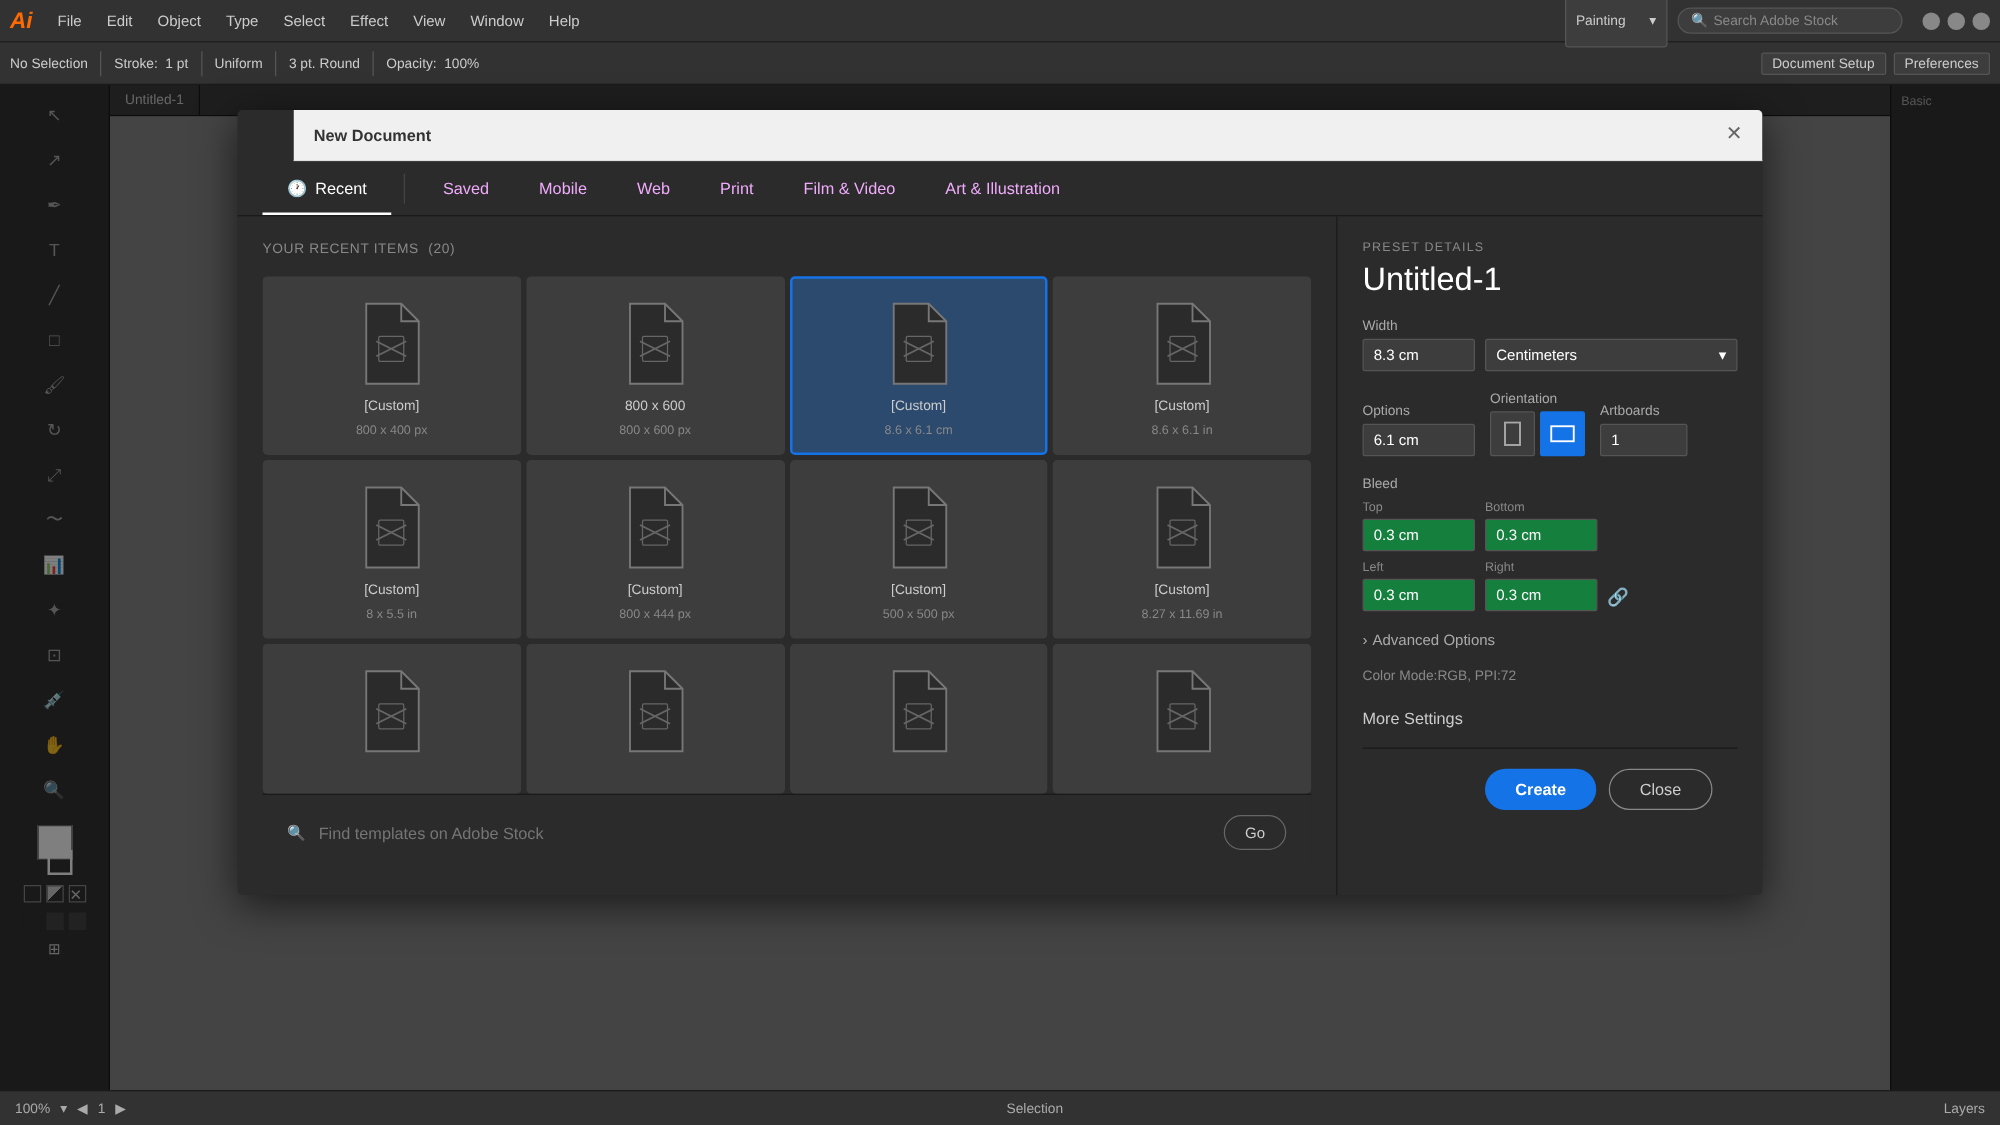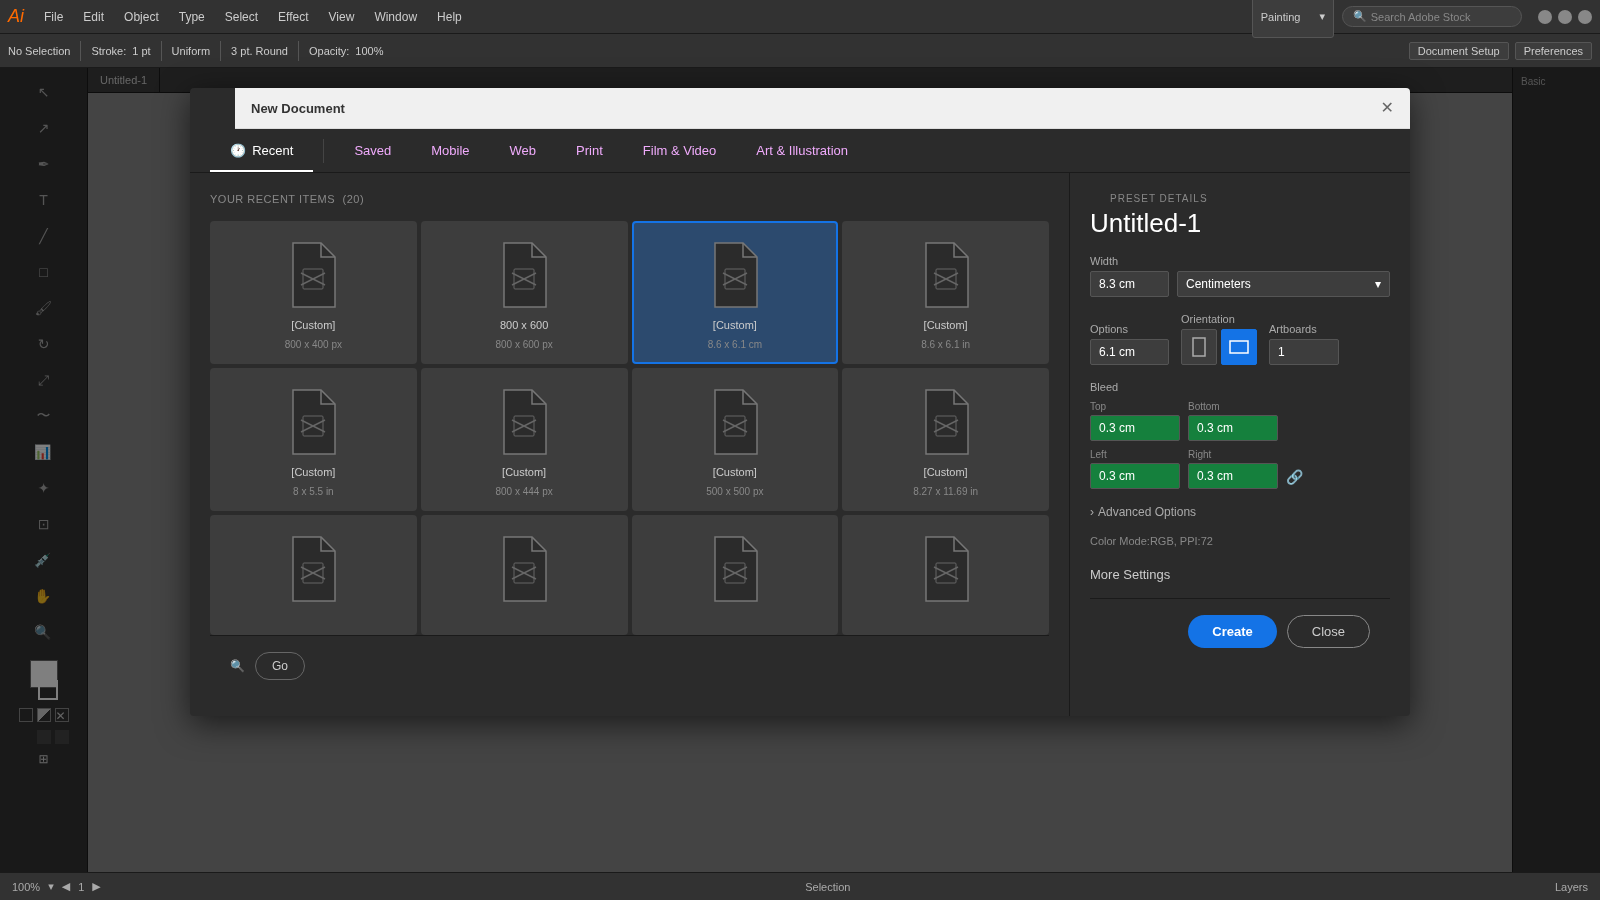--- a/index.html
+++ b/index.html
@@ -19,21 +19,21 @@
       background: #323232;
       height: 34px;
       display: flex;
       align-items: center;
       padding: 0 8px;
       gap: 4px;
       border-bottom: 1px solid #1a1a1a;
     }
     .app-icon {
       color: #ff6a00;
-      font-weight: normal;
+      font-weight: bold;
       font-size: 18px;
       margin-right: 8px;
       font-style: italic;
     }
     .menu-item {
       color: #ccc;
       font-size: 12px;
       padding: 4px 8px;
       cursor: pointer;
       border-radius: 2px;
@@ -379,21 +379,20 @@
       display: flex;
       flex-direction: column;
       gap: 16px;
     }
 
     .preset-label {
       font-size: 10px;
       color: #888;
       letter-spacing: 1px;
       text-transform: uppercase;
-      margin-left: 20px;
     }
 
     .preset-name {
       font-size: 26px;
       color: #fff;
       font-weight: 300;
       margin-top: 4px;
     }
 
     .field-group {
@@ -410,21 +409,21 @@
       gap: 8px;
       align-items: center;
     }
     .field-input {
       background: #3d3d3d;
       border: 1px solid #555;
       color: #fff;
       padding: 5px 8px;
       border-radius: 2px;
       font-size: 12px;
-      width: 79px;
+      width: 90px;
       outline: none;
     }
     .field-select {
       background: #3d3d3d;
       border: 1px solid #555;
       color: #fff;
       padding: 5px 8px;
       border-radius: 2px;
       font-size: 12px;
       flex: 1;
@@ -870,20 +869,21 @@
         <rect x="18" y="28" width="20" height="20" stroke="#666" stroke-width="1" fill="none" rx="1"></rect>
       </svg>
               </div>
         <div class="doc-name"></div>
         <div class="doc-size"></div>
       </div>
           </div>
 
         <div class="search-bar">
           <span style="color:#888;">🔍</span>
+          <input class="search-input" type="text" placeholder="Find templates on Adobe Stock" style="">
           <button class="go-btn">Go</button>
         </div>
       </div>
 
       <div class="preset-panel">
         <div>
           <div class="preset-label">PRESET DETAILS</div>
           <div class="preset-name">Untitled-1</div>
         </div>
 

